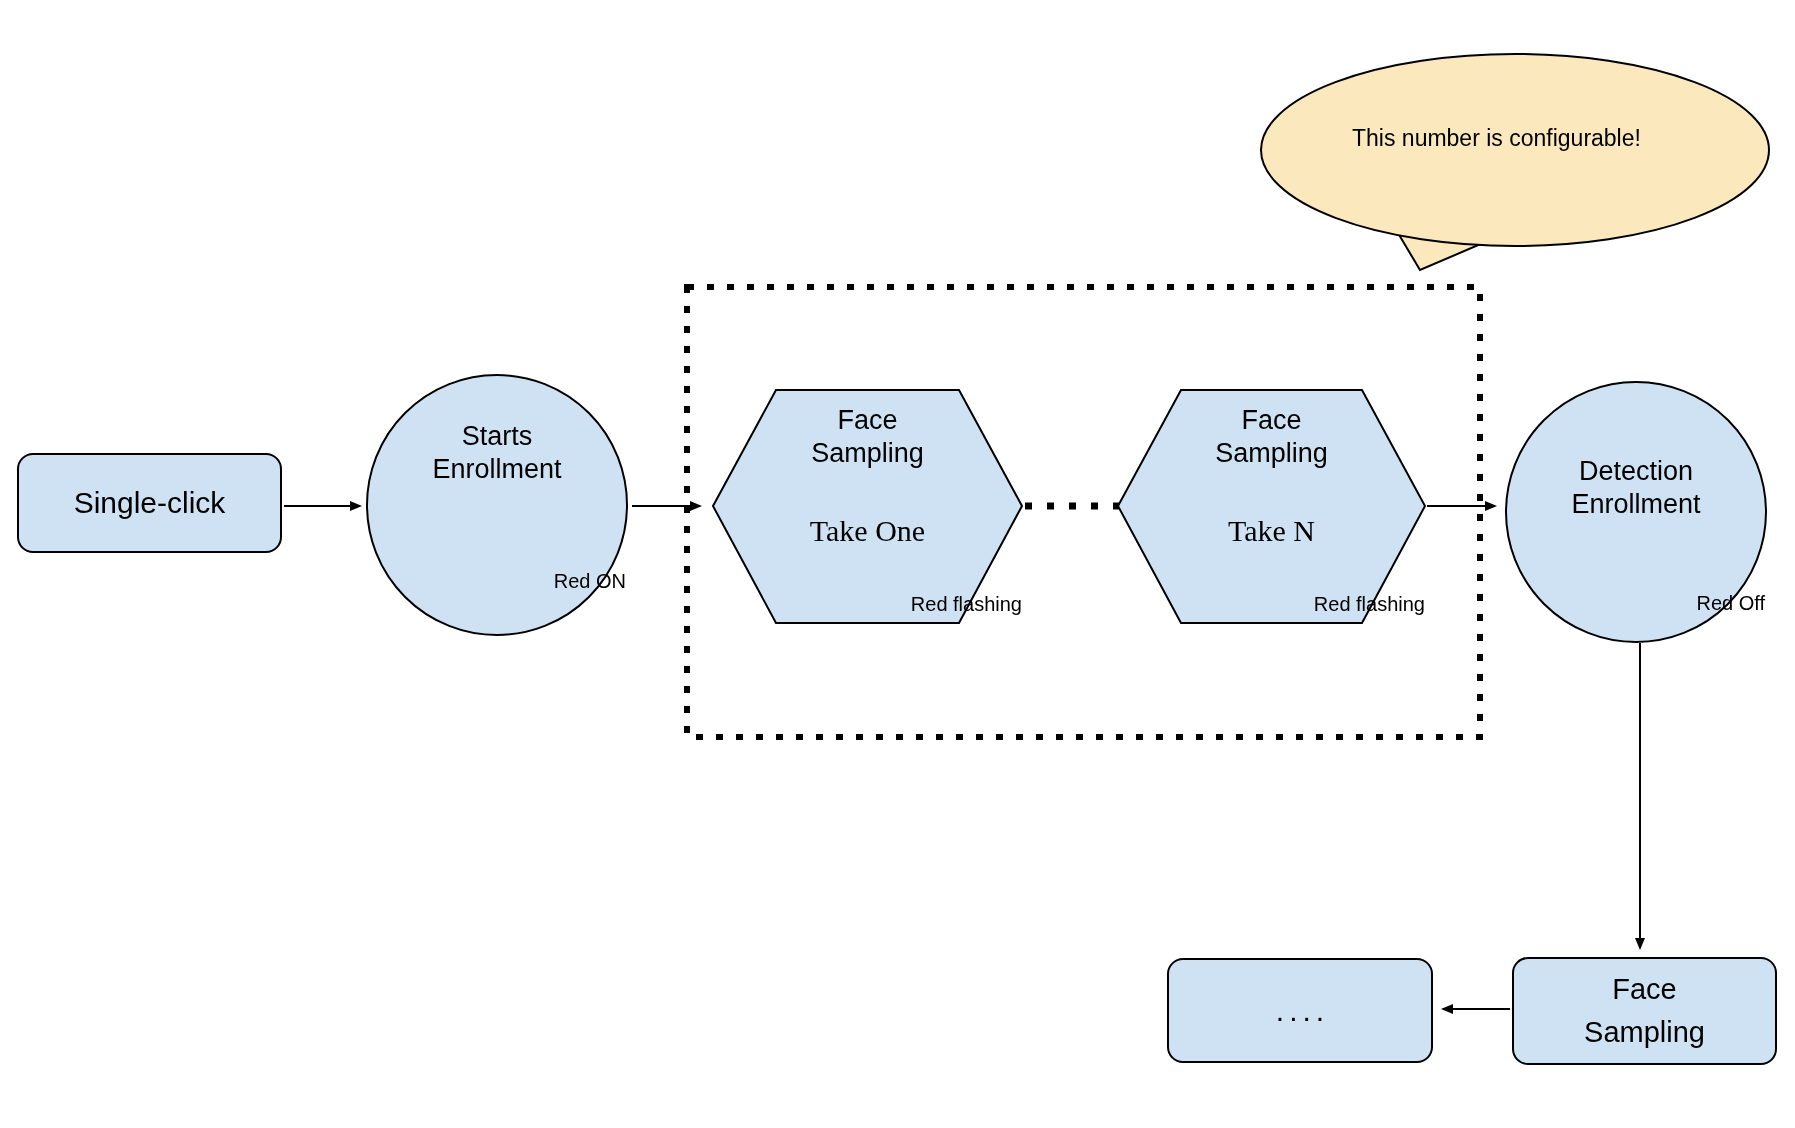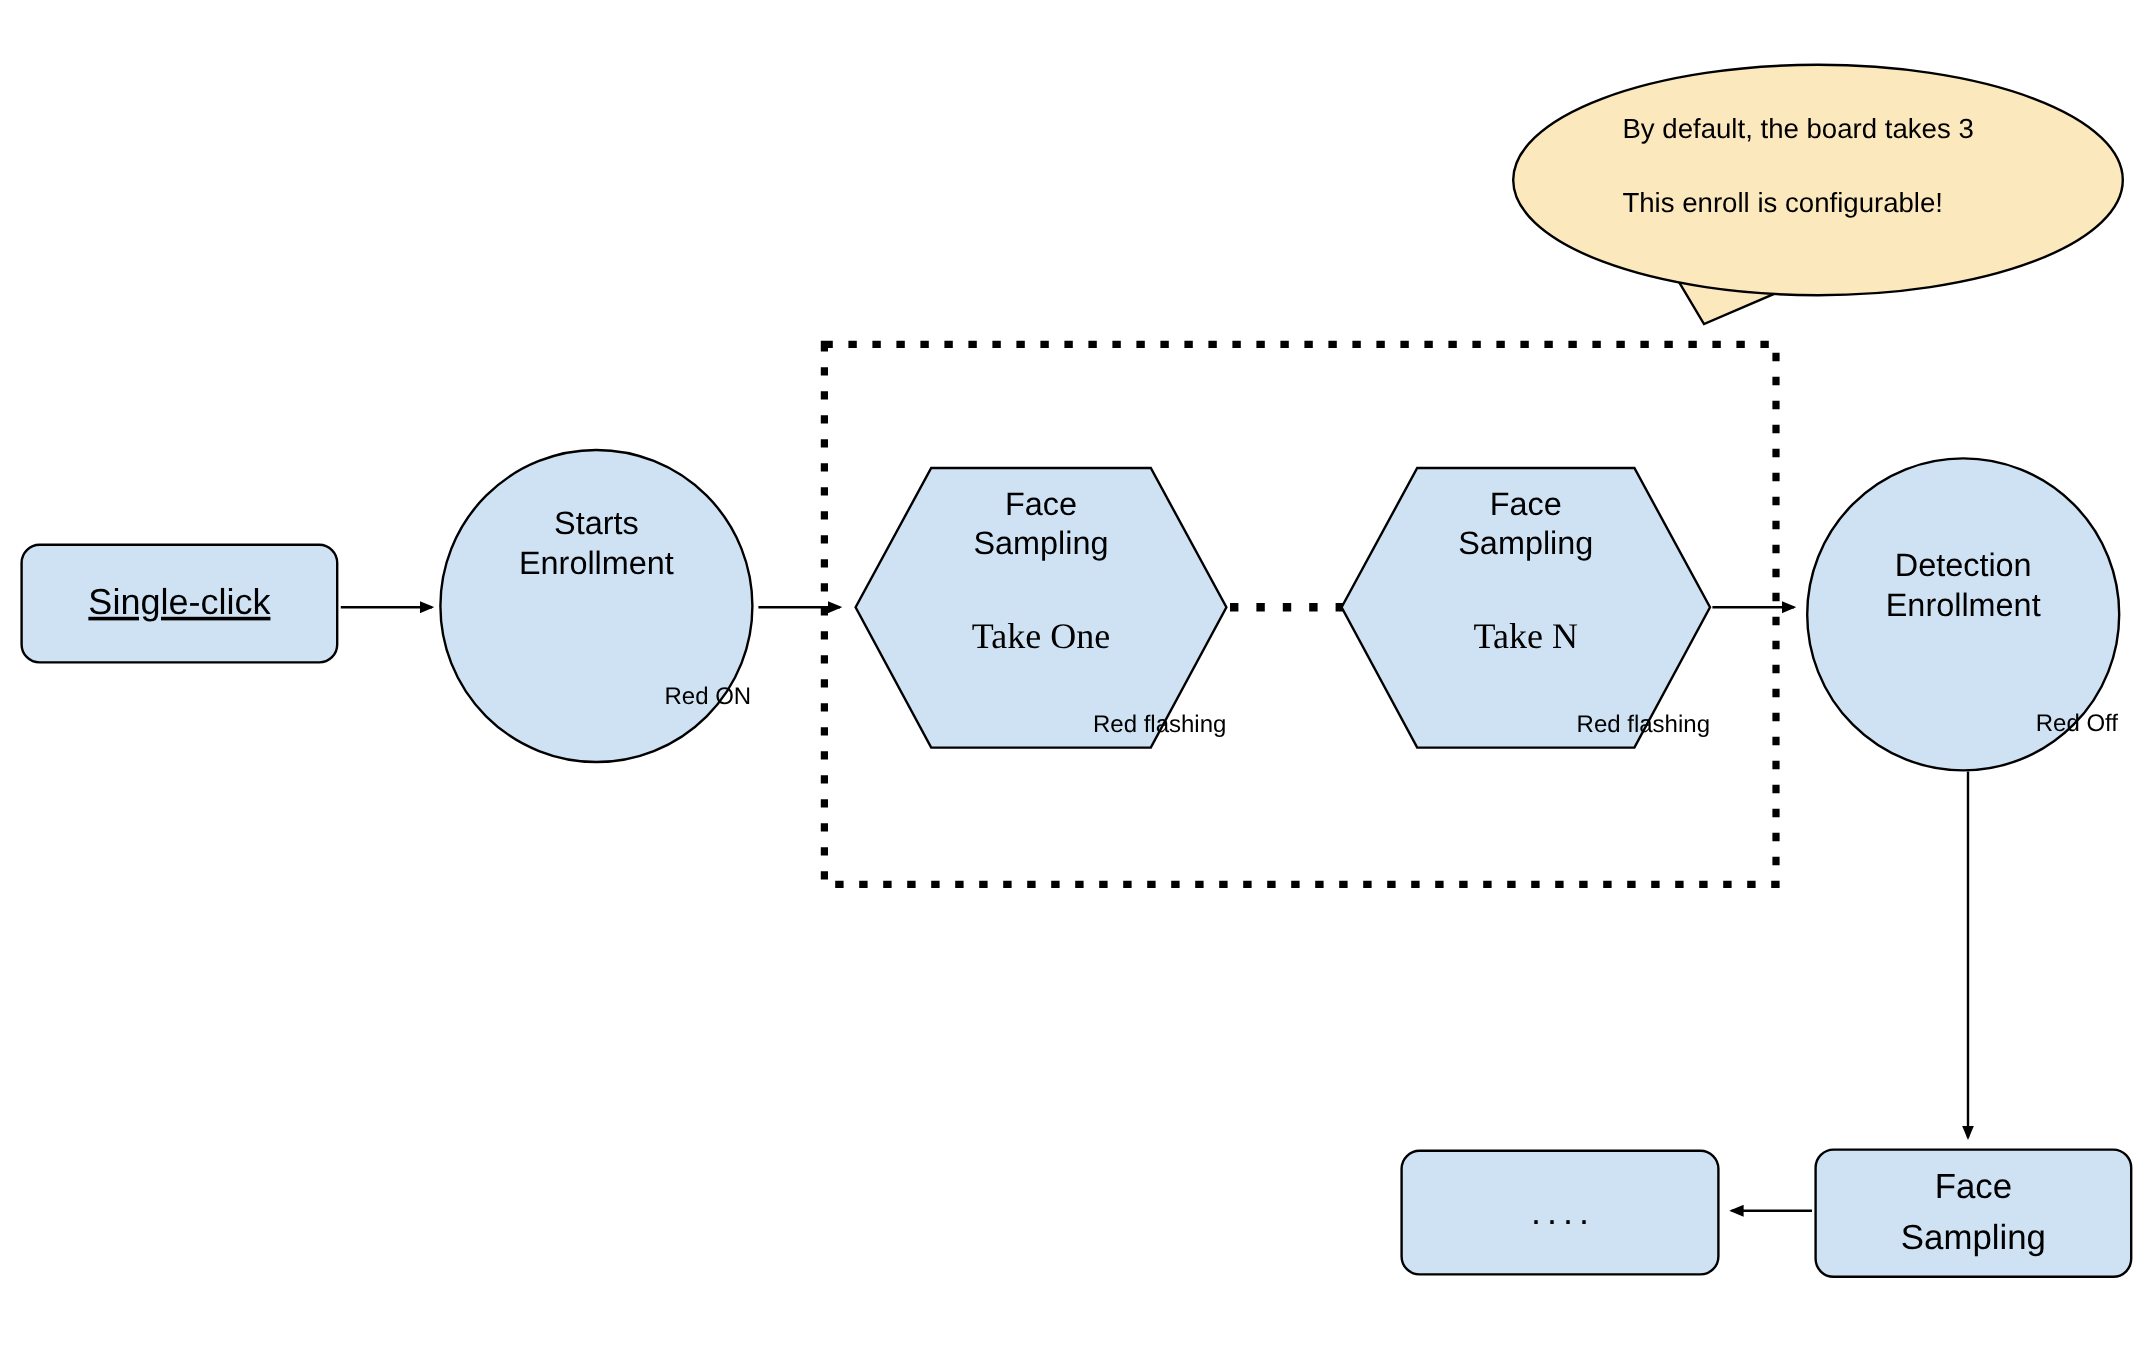--- a/index.html
+++ b/index.html
@@ -24,21 +24,21 @@
   .dots-line{stroke:var(--arrow);stroke-width:7;stroke-dasharray:7 15;fill:none;}
   #arrowhead path{fill:var(--arrow);}
   .hex{fill:var(--node-fill);stroke:var(--node-border);stroke-width:2;}
   .callout-shape{fill:var(--callout-fill);stroke:var(--callout-border);stroke-width:2;}
   .node{
     position:absolute;background:var(--node-fill);
     border:2px solid var(--node-border);box-sizing:border-box;
   }
   .rounded{border-radius:16px;display:flex;align-items:center;justify-content:center;text-align:center;}
   .circle{border-radius:50%;}
-  .label-lg{font-size:30px;text-decoration:underline;}
+  .label-lg{font-size:30px;}
   .title{position:absolute;left:0;right:0;text-align:center;font-size:27px;line-height:33px;}
   .status{position:absolute;left:0;right:0;text-align:right;font-size:20px;line-height:24px;}
   .overlay{position:absolute;box-sizing:border-box;}
   .step{position:absolute;left:0;right:0;text-align:center;font-size:30px;line-height:34px;font-family:Liberation Serif, serif;}
   .fd-label{font-size:29px;line-height:43px;text-align:center;}
   .dots-label{font-size:30px;letter-spacing:5px;text-indent:5px;}
   .callout-text{
     position:absolute;left:1352px;top:92px;width:340px;
     font-size:23px;line-height:31px;text-align:left;
   }
@@ -115,17 +115,16 @@
       <div>Face</div>
       <div>Sampling</div>
     </div>
   </div>
 
   <div class="node rounded" style="left:1167px;top:958px;width:266px;height:105px;">
     <span class="dots-label">....</span>
   </div>
 
   <div class="callout-text">
-    <div>By default, the board takes 3</div>
-    <div class="callout-line3">This enroll is configurable!</div>
+    <div class="callout-line3">This number is configurable!</div>
   </div>
 
 </div>
 
 </body></html>

